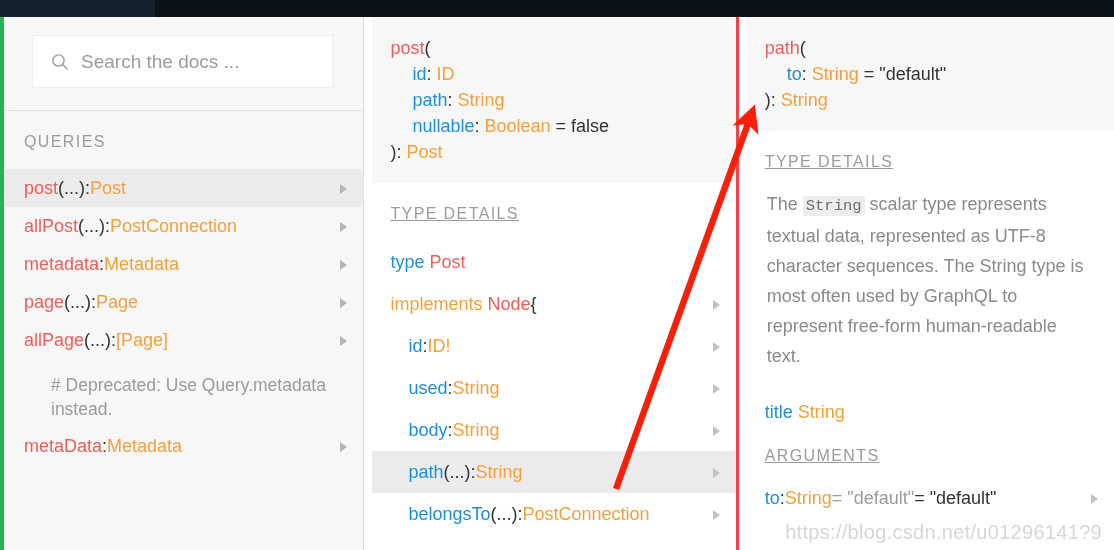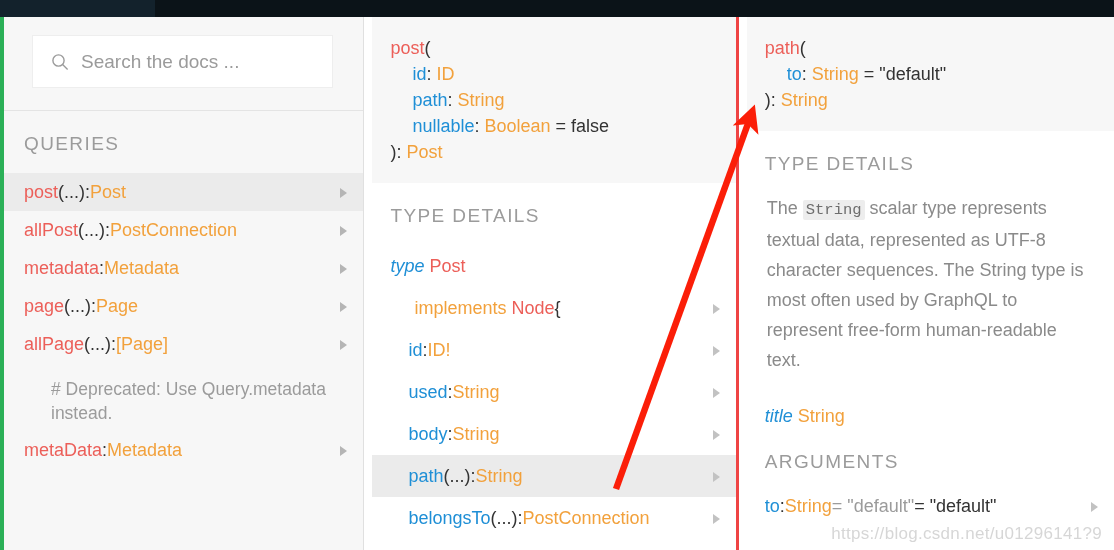--- a/index.html
+++ b/index.html
@@ -42,46 +42,46 @@
     border:0; outline:0; background:transparent; flex:1;
     margin-left:12px; font-family:"Liberation Sans", sans-serif;
     font-size:19px; color:#3b3b3b; padding:0; height:30px;
   }
   .search-input::placeholder { color:#9b9b9b; }
 
   .divider-h { height:1px; background:#e4e4e4; margin:0; }
 
   
   .section-title {
-    font-size:19px; letter-spacing:1.4px; color:#9b9b9b;
+    font-size:16px; letter-spacing:1.4px; color:#9b9b9b;
     padding:22px 0 18px 20px; font-weight:400;
   }
-  .col-field .section-title, .col-type .section-title { padding-left:18px; }
+  .col-field .section-title, .col-type .section-title { padding-left:18px;text-decoration:underline; }
 
   
   .doc-row {
     position:relative; display:flex; align-items:center;
     padding:6px 26px 6px 20px; font-size:18px; line-height:26px;
     cursor:pointer; white-space:nowrap;
   }
   .doc-row.selected { background:#ebebeb; }
   .doc-row .caret {
     position:absolute; right:16px; top:50%; margin-top:-4px;
     width:0; height:0; border-left:7px solid #b5b5b5;
     border-top:5px solid transparent; border-bottom:5px solid transparent;
   }
   .comment { color:#9b9b9b; font-size:17.5px; line-height:24px; padding:14px 30px 6px 20px;margin-left:27px; }
 
   
   .t-field  { color:#ec5f59; }
   .t-arg    { color:#1f8fd6; }
   .t-type   { color:#f2a13c; }
   .t-punct  { color:#333333; }
-  .t-kw     { color:#1f8fd6;font-style:italic; }
-  .t-kw2    { color:#f2a13c;margin-left:24px; }
+  .t-kw     { color:#1f8fd6; }
+  .t-kw2    { color:#f2a13c; }
   .t-name   { color:#ec5f59; }
   .t-val    { color:#333333; }
   .t-dim    { color:#9b9b9b; }
 
   
   .sig {
     background:#f7f7f7; padding:18px 18px 18px 18px;
     font-size:18px; line-height:26px; white-space:pre;
   }
   .sig .ind { padding-left:22px; display:inline-block; }
@@ -109,21 +109,21 @@
     font-family:"Liberation Mono", monospace; font-size:15.5px;
     background:#ededed; color:#6d6d6d; padding:1px 3px; border-radius:2px;
   }
 
   
   .arrow-overlay { position:absolute; top:0; left:0; width:1114px; height:550px; pointer-events:none; }
 
   
   .watermark {
     position:absolute; right:12px; bottom:6px;
-    font-size:17px; color:#c9c9c9; opacity:.75;
+    font-size:20px; color:#c9c9c9; opacity:.75;
     font-family:"Liberation Sans", sans-serif; letter-spacing:.3px;
     pointer-events:none; white-space:nowrap;
   }
 </style>
 </head>
 <body>
 
 <div id="app">
 
   <div class="topbar">

